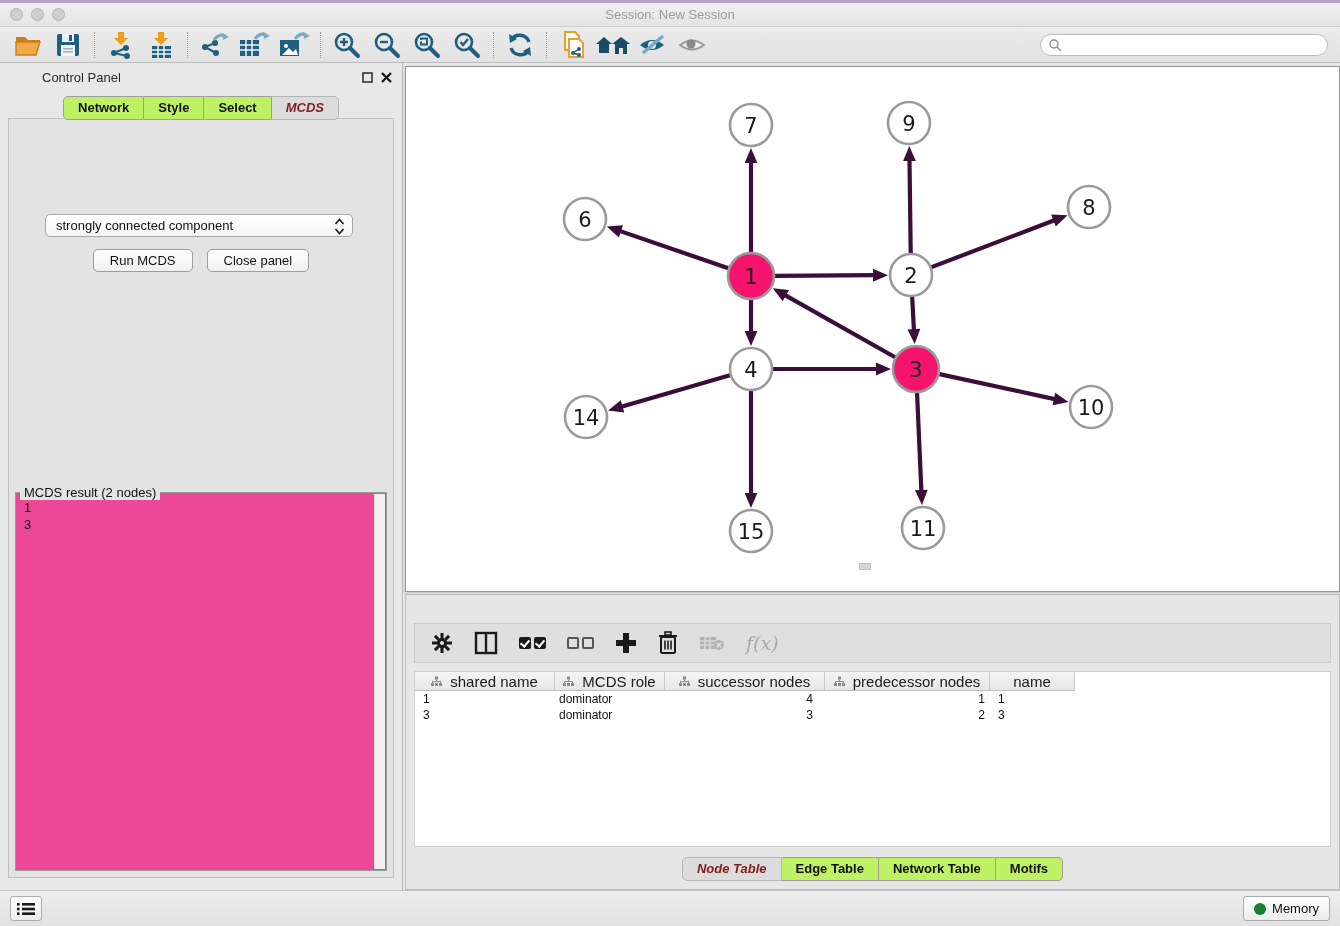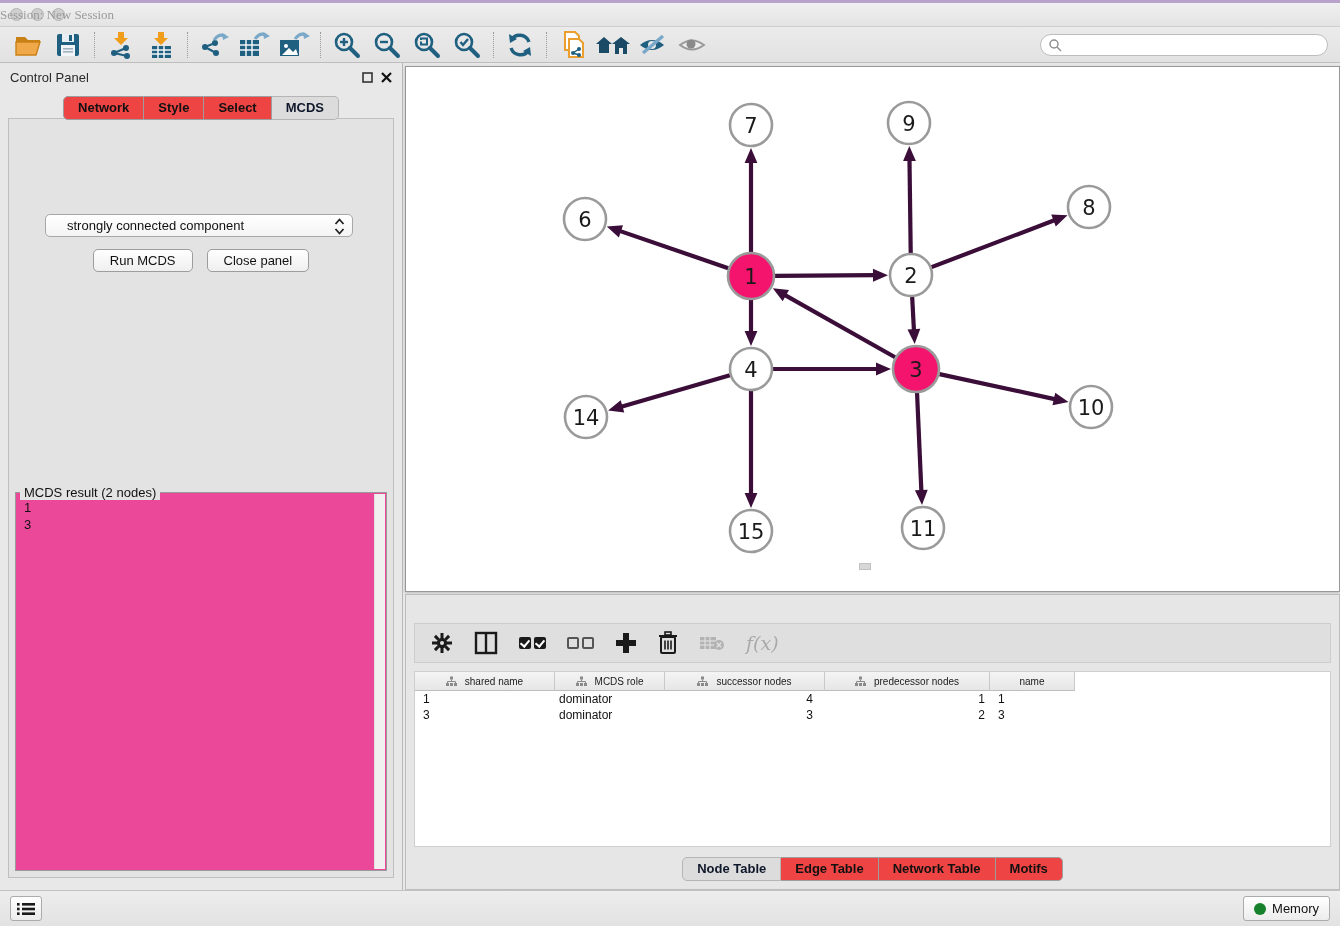--- a/index.html
+++ b/index.html
@@ -13,62 +13,62 @@
   .purple-strip { position:absolute; top:0; left:0; right:0; height:3px; background:#b9a2cc; }
   .titlebar {
     position:absolute; top:3px; left:0; right:0; height:24px;
     background:linear-gradient(#f0f0f0,#e4e4e4); border-bottom:1px solid #cfcfcf;
     display:flex; align-items:center;
   }
   .traffic { display:flex; gap:8px; margin-left:10px; }
   .tl { width:13px; height:13px; border-radius:50%; background:#cfcfcf; border:1px solid #b4b4b4;
         display:flex; align-items:center; justify-content:center; font-size:9px; line-height:1; }
   .titlebar-title {
-    position:absolute; left:0; right:0; text-align:left;
-    font-size:13px; color:#9b9b9b;font-family:Liberation Serif, serif;
+    position:absolute; left:0; right:0; text-align:center;
+    font-size:13px; color:#9b9b9b;
   }
   
   .toolbar {
     position:absolute; top:27px; left:0; right:0; height:36px;
     background:linear-gradient(#ebebeb,#e2e2e2); border-bottom:1px solid #bdbdbd;
     display:flex; align-items:center; padding-left:8px;
   }
   .tb-btn { width:40px; height:32px; display:flex; align-items:center; justify-content:center; cursor:default; }
   .tb-sep { width:1px; height:26px; border-left:1px dotted #9a9a9a; margin:0 6px; }
   .search-wrap { position:absolute; right:12px; top:7px; }
   .search-input {
     width:288px; height:22px; border:1px solid #bdbdbd; border-radius:12px; background:#fff;
     padding-left:26px; font-size:12px; font-family:"Liberation Sans",sans-serif; outline:none; color:#333;
   }
   .search-glyph { position:absolute; left:8px; top:4px; }
   
   .control-panel {
     position:absolute; top:63px; left:0; width:403px; height:827px;
     background:#e8e8e8; border-right:1px solid #b8b8b8;
   }
-  .panel-header { height:28px; display:flex; align-items:center; padding:0 10px; }
+  .panel-header { height:28px; display:flex; align-items:center; padding:0 10px;margin-left:32px; }
   .panel-title { font-size:13px; color:#2a2a2a; }
   .panel-header-icons { margin-left:auto; display:flex; gap:8px; align-items:center; }
   .cp-tabs { position:absolute; top:33px; left:0; right:0; display:flex; justify-content:center; z-index:2; }
   .cp-tab, .bt-tab {
-    font-size:13px; font-weight:bold; color:#111; background:#ef4444;
+    font-size:13px; font-weight:bold; color:#111; background:#bef264;
     border:1px solid #9d9d9d; border-left-width:0; padding:3px 14px 4px; cursor:default;
   }
   .cp-tab:first-child, .bt-tab:first-child { border-left-width:1px; border-radius:5px 0 0 5px; }
   .cp-tab:last-child, .bt-tab:last-child { border-radius:0 5px 5px 0; }
-  .cp-tab.active, .bt-tab.active { background:#dcdcdc; color:#0f172a; border-color:#b5b5b5; }
+  .cp-tab.active, .bt-tab.active { background:#dcdcdc; color:#7f1d1d; border-color:#b5b5b5;font-style:italic; }
   .cp-body {
     position:absolute; top:55px; left:8px; right:8px; bottom:12px;
     background:#e3e3e3; border:1px solid #bfbfbf;
   }
   .opt-label { text-align:center; font-size:13px; color:#1a1a1a; margin-top:22px; }
   .criterion-select {
     position:absolute; top:95px; left:36px; width:308px; height:23px;
     background:linear-gradient(#ffffff,#f4f4f4); border:1px solid #a8a8a8; border-radius:5px;
-    display:flex; align-items:center; font-size:13px; color:#111; padding-left:21px; cursor:default;
+    display:flex; align-items:center; font-size:13px; color:#111; padding-left:10px; cursor:default;
   }
   .select-stepper { position:absolute; right:7px; top:3px; }
   .cp-buttons { position:absolute; top:130px; left:0; right:0; display:flex; justify-content:center; gap:14px; }
   .push-btn {
     height:23px; padding:0 16px; font-size:13px; font-family:"Liberation Sans",sans-serif; color:#111;
     background:linear-gradient(#ffffff,#efefef); border:1px solid #9d9d9d; border-radius:5px; cursor:default;
   }
   .mcds-result {
     position:absolute; top:373px; left:6px; right:6px; bottom:6px;
     border:1px solid #9a9a9a; background:#ec4899;
@@ -112,21 +112,21 @@
   .cb { width:12px; height:12px; border-radius:2px; position:relative; }
   .cb.checked { background:#1a1a1a; }
   .cb.checked::after { content:""; position:absolute; left:3px; top:1px; width:4px; height:7px;
       border:solid #fff; border-width:0 2px 2px 0; transform:rotate(40deg); }
   .cb.unchecked { border:2px solid #555; background:transparent; }
   .tp-table { position:absolute; top:76px; left:8px; right:8px; bottom:42px; background:#fff; border:1px solid #cfcfcf; overflow:hidden; }
   .tp-header-row { display:flex; height:19px; }
   .th {
     background:linear-gradient(#f4f4f4,#e6e6e6); border-right:1px solid #c9c9c9; border-bottom:1px solid #bdbdbd;
     display:flex; align-items:center; justify-content:center; gap:8px;
-    font-size:10px; color:#1a1a1a; cursor:default;
+    font-size:15px; color:#1a1a1a; cursor:default;
   }
   .tr { display:flex; height:16px; align-items:center; }
   .td { font-size:12px; color:#111; overflow:hidden; white-space:nowrap; }
   .td.left { text-align:left; } .td.right { text-align:right; }
   .tp-tabs-strip { position:absolute; left:0; right:0; bottom:0; height:40px; background:#e6e6e6; display:flex; align-items:flex-start; justify-content:center; padding-top:8px; }
   
   .status-bar {
     position:absolute; left:0; right:0; top:890px; height:36px;
     background:linear-gradient(#ededed,#e2e2e2); border-top:1px solid #c2c2c2;
     display:flex; align-items:center; padding:0 10px;gap:14px;

